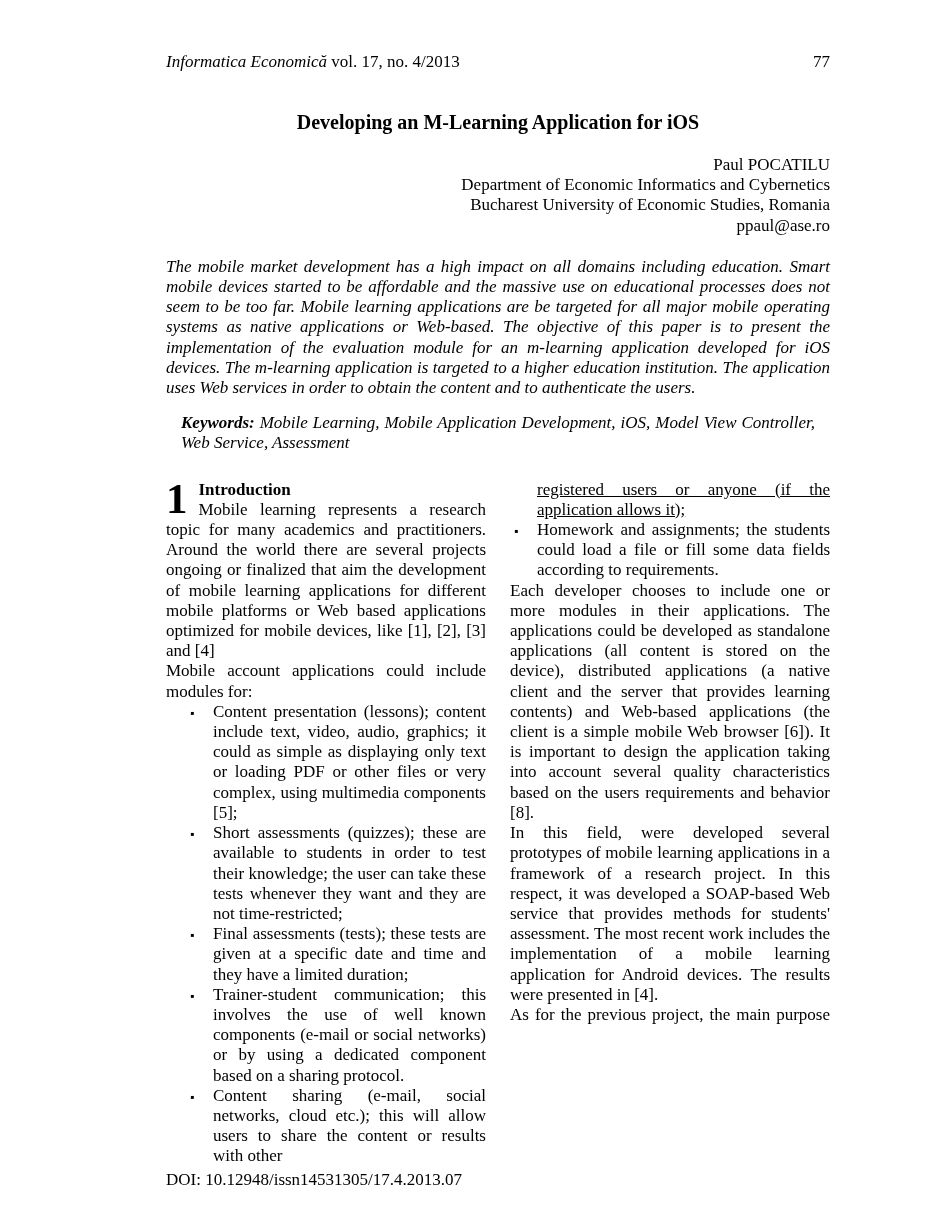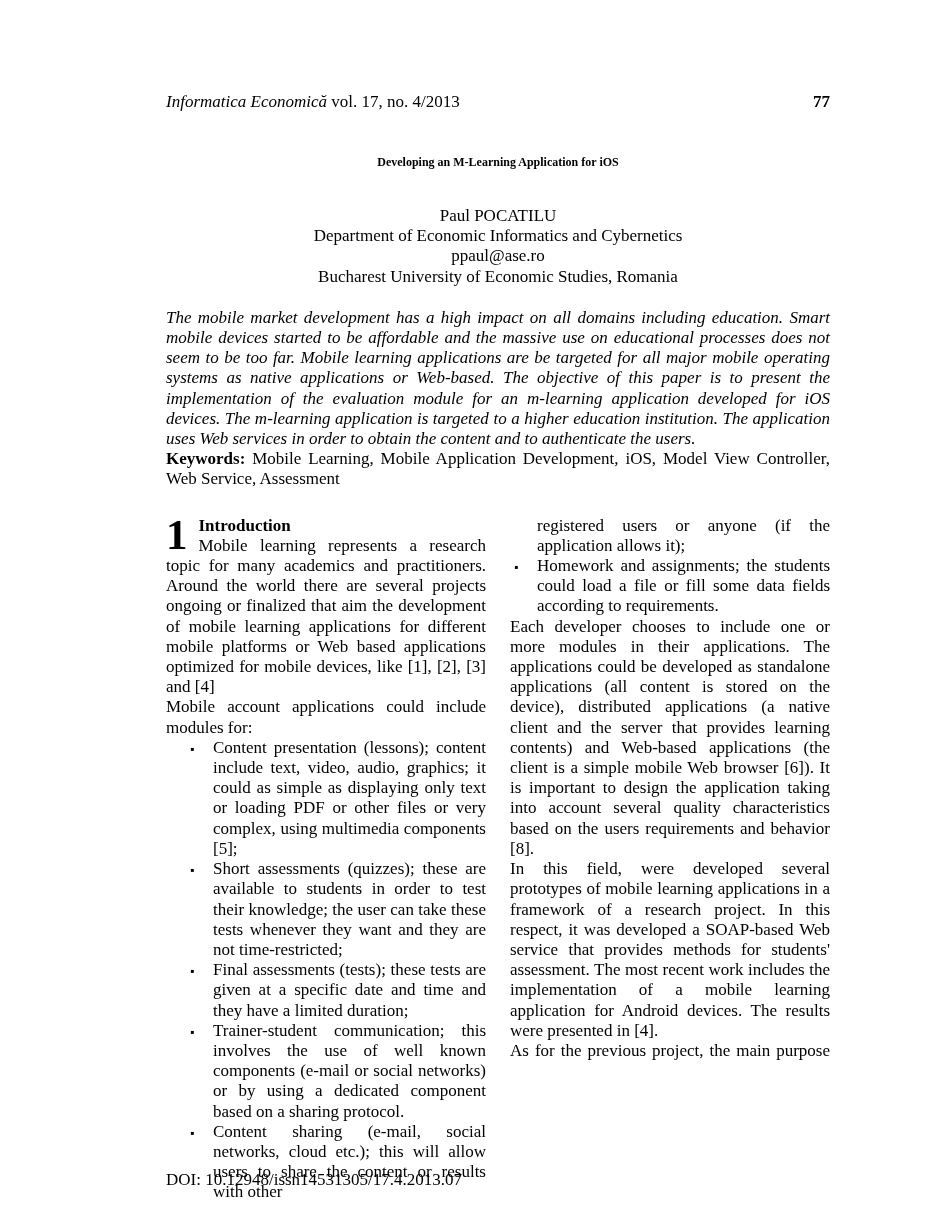--- a/index.html
+++ b/index.html
@@ -10,53 +10,54 @@
     color: #000000;
     font-family: "Liberation Serif", "DejaVu Serif", serif;
     font-size: 17px;
     position: relative;
     overflow: hidden;
   }
   .page {
     box-sizing: border-box;
     width: 952px;
     height: 1080px;
-    padding: 92px 122px 0 166px;
+    padding: 52px 122px 0 166px;
     position: relative;
   }
   .running-header {
     display: flex;
     justify-content: space-between;
     align-items: baseline;
     line-height: 20px;
   }
   .journal-name { font-style: italic; }
   .journal-issue { font-style: normal; }
-  .page-num { font-weight: bold; }
+  .page-num { font-weight: normal; }
 
   .title {
     margin: 38px 0 0 0;
     text-align: center;
-    font-size: 12px;
+    font-size: 20px;
     font-weight: bold;
     line-height: 24px;
   }
   .authors {
-    margin-top: 32px;
-    text-align: center;
+    margin-top: 21px;
+    text-align: right;
     line-height: 20.2px;
   }
   .abstract {
     margin: 21px 0 0 0;
     font-style: italic;
     text-align: justify;
     line-height: 20.2px;
   }
   .keywords {
-    margin: 0;
+    margin: 15px;
+    font-style: italic;
     text-align: justify;
     line-height: 20.2px;
   }
   .kw-label { font-weight: bold; }
 
   .columns {
     display: flex;
     gap: 24px;
     margin-top: 26px;
   }
@@ -82,21 +83,21 @@
   }
   .bullet-marker {
     position: absolute;
     left: 24px;
     top: 1px;
     font-size: 12px;
     font-style: normal;
   }
   .col-right .bullet-item { padding-left: 27px; }
   .col-right .bullet-marker { left: 4px; }
-  .cont { padding-left: 27px; }
+  .cont { padding-left: 27px; text-decoration: underline; }
 
   .doi {
     position: absolute;
     left: 166px;
     top: 1170px;
     line-height: 20px;
   }
 </style>
 </head>
 <body>
@@ -108,22 +109,22 @@
       <span class="journal-name">Informatica Economică</span><span class="journal-issue"> vol. 17, no. 4/2013</span>
     </div>
     <div class="page-num">77</div>
   </div>
 
   <h1 class="title">Developing an M-Learning Application for iOS</h1>
 
   <div class="authors">
     <div>Paul POCATILU</div>
     <div>Department of Economic Informatics and Cybernetics</div>
+    <div>Bucharest University of Economic Studies, Romania</div>
     <div>ppaul@ase.ro</div>
-    <div>Bucharest University of Economic Studies, Romania</div>
   </div>
 
   <p class="abstract">The mobile market development has a high impact on all domains including education. Smart mobile devices started to be affordable and the massive use on educational processes does not seem to be too far. Mobile learning applications are be targeted for all major mobile operating systems as native applications or Web-based. The objective of this paper is to present the implementation of the evaluation module for an m-learning application developed for iOS devices. The m-learning application is targeted to a higher education institution. The application uses Web services in order to obtain the content and to authenticate the users.</p>
 
   <p class="keywords"><span class="kw-label">Keywords:</span><span> Mobile Learning, Mobile Application Development, iOS, Model View Controller, Web Service, Assessment</span></p>
 
   <div class="columns">
 
     <div class="col col-left">
       <div class="para">

